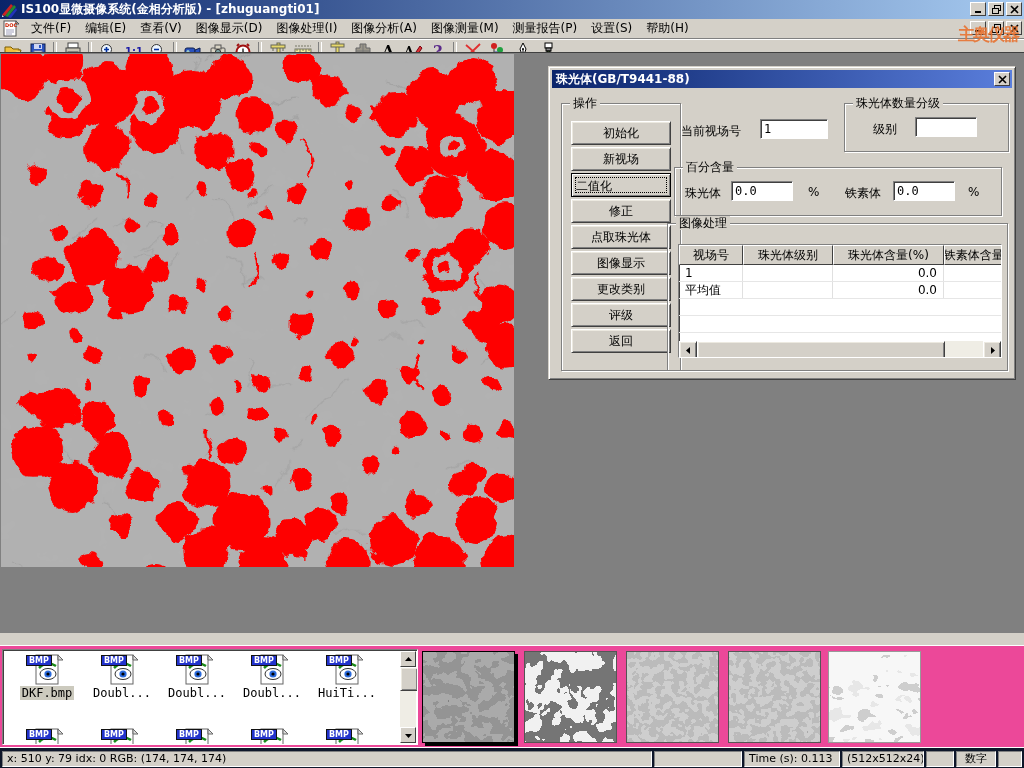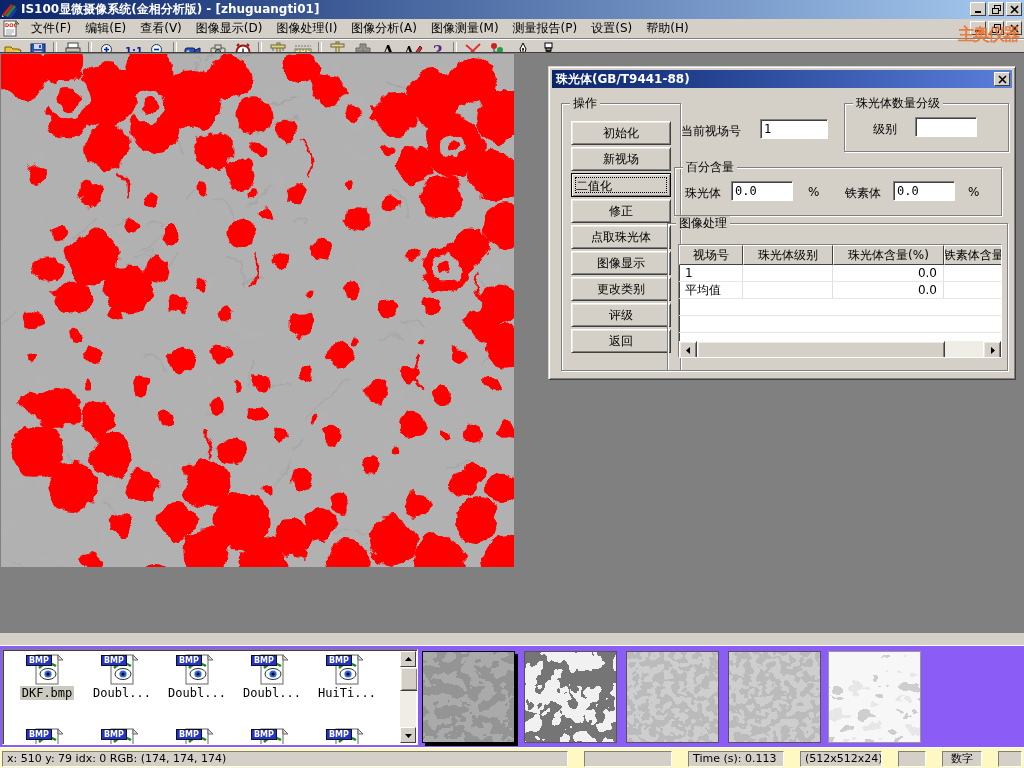--- a/index.html
+++ b/index.html
@@ -60,39 +60,39 @@
       display:flex;align-items:center;justify-content:center;white-space:nowrap;overflow:hidden;flex:none}
   .trow{display:flex;height:16px;border-bottom:1px solid #e6e6e6}
   .td{flex:none;box-sizing:border-box;border-right:1px solid #e0e0e0;padding:0 6px;white-space:nowrap;overflow:hidden;
       font-size:12px;line-height:16px}
   .c1{width:64px}.c2{width:90px}.c3{width:111px}.c4{width:80px}
   .num{text-align:right}
   .hscroll{position:absolute;left:0;bottom:0;width:322px;height:16px;background:#efede5;display:flex}
   .sarrow{width:16px;height:16px;flex:none;display:flex;align-items:center;justify-content:center}
   .sthumb{height:16px;flex:none}
   
-  .bottom{position:absolute;left:0;top:645px;width:1024px;height:102px;background:#8b5cf6;
+  .bottom{position:absolute;left:0;top:645px;width:1024px;height:102px;background:#ec4899;
     border-top:1px solid #fff;box-sizing:border-box}
   .filepanel{position:absolute;left:2px;top:3px;width:416px;height:96px;background:#fff;
     border:1px solid;border-color:#808080 #fff #fff #808080;box-shadow:inset 1px 1px 0 #404040;box-sizing:border-box;overflow:hidden}
   .fitem{position:absolute;width:72px;text-align:center}
   .ficon{position:relative;width:34px;height:32px;margin:0 auto}
   .bmpbadge{position:absolute;left:-4px;top:1px;background:#2233cc;color:#fff;font-size:8px;font-weight:bold;
     padding:0 2px;border:1px solid #111;line-height:9px;font-family:"DejaVu Sans",sans-serif}
   .fname{font-family:"DejaVu Sans Mono",monospace;font-size:12px;white-space:nowrap;display:inline-block;padding:0 2px;margin-top:0}
   .fname.sel{background:#cccabe}
   .vscroll{position:absolute;right:1px;top:1px;width:16px;height:92px;background:#efede5}
   .vscroll .wbtn{width:16px;height:16px}
   .vthumb{position:absolute;left:0;top:16px;width:16px;height:22px}
   .thumb{position:absolute;top:5px;width:93px;height:92px;border:1px solid #555;box-sizing:border-box;background:#888}
   .thumb svg{display:block;width:100%;height:100%}
   .thumb.sel{border:1px solid #000;box-shadow:3px 3px 0 #000}
   
-  .status{position:absolute;left:0;top:747px;width:1024px;height:21px;background:#fef9c3;
-    border-top:1px solid #fff;display:flex;align-items:center;gap:16px;padding:2px 2px 1px 2px;box-sizing:border-box}
+  .status{position:absolute;left:0;top:747px;width:1024px;height:21px;background:#0f172a;
+    border-top:1px solid #fff;display:flex;align-items:center;gap:2px;padding:2px 2px 1px 2px;box-sizing:border-box}
   .spanel{height:16px;background:#d4d0c8;border:1px solid;border-color:#808080 #fff #fff #808080;
     box-sizing:border-box;display:flex;align-items:center;padding:0 4px;white-space:nowrap;overflow:hidden;font-size:11px}
   .grow{flex:1 1 auto}
 </style>
 </head>
 <body>
 
 <div class="titlebar">
   <svg class="appicon" width="16" height="16" viewBox="0 0 16 16">
     <path d="M1 13 L10 2 L12 4 L4 14 Z" fill="#cc2222"></path>

